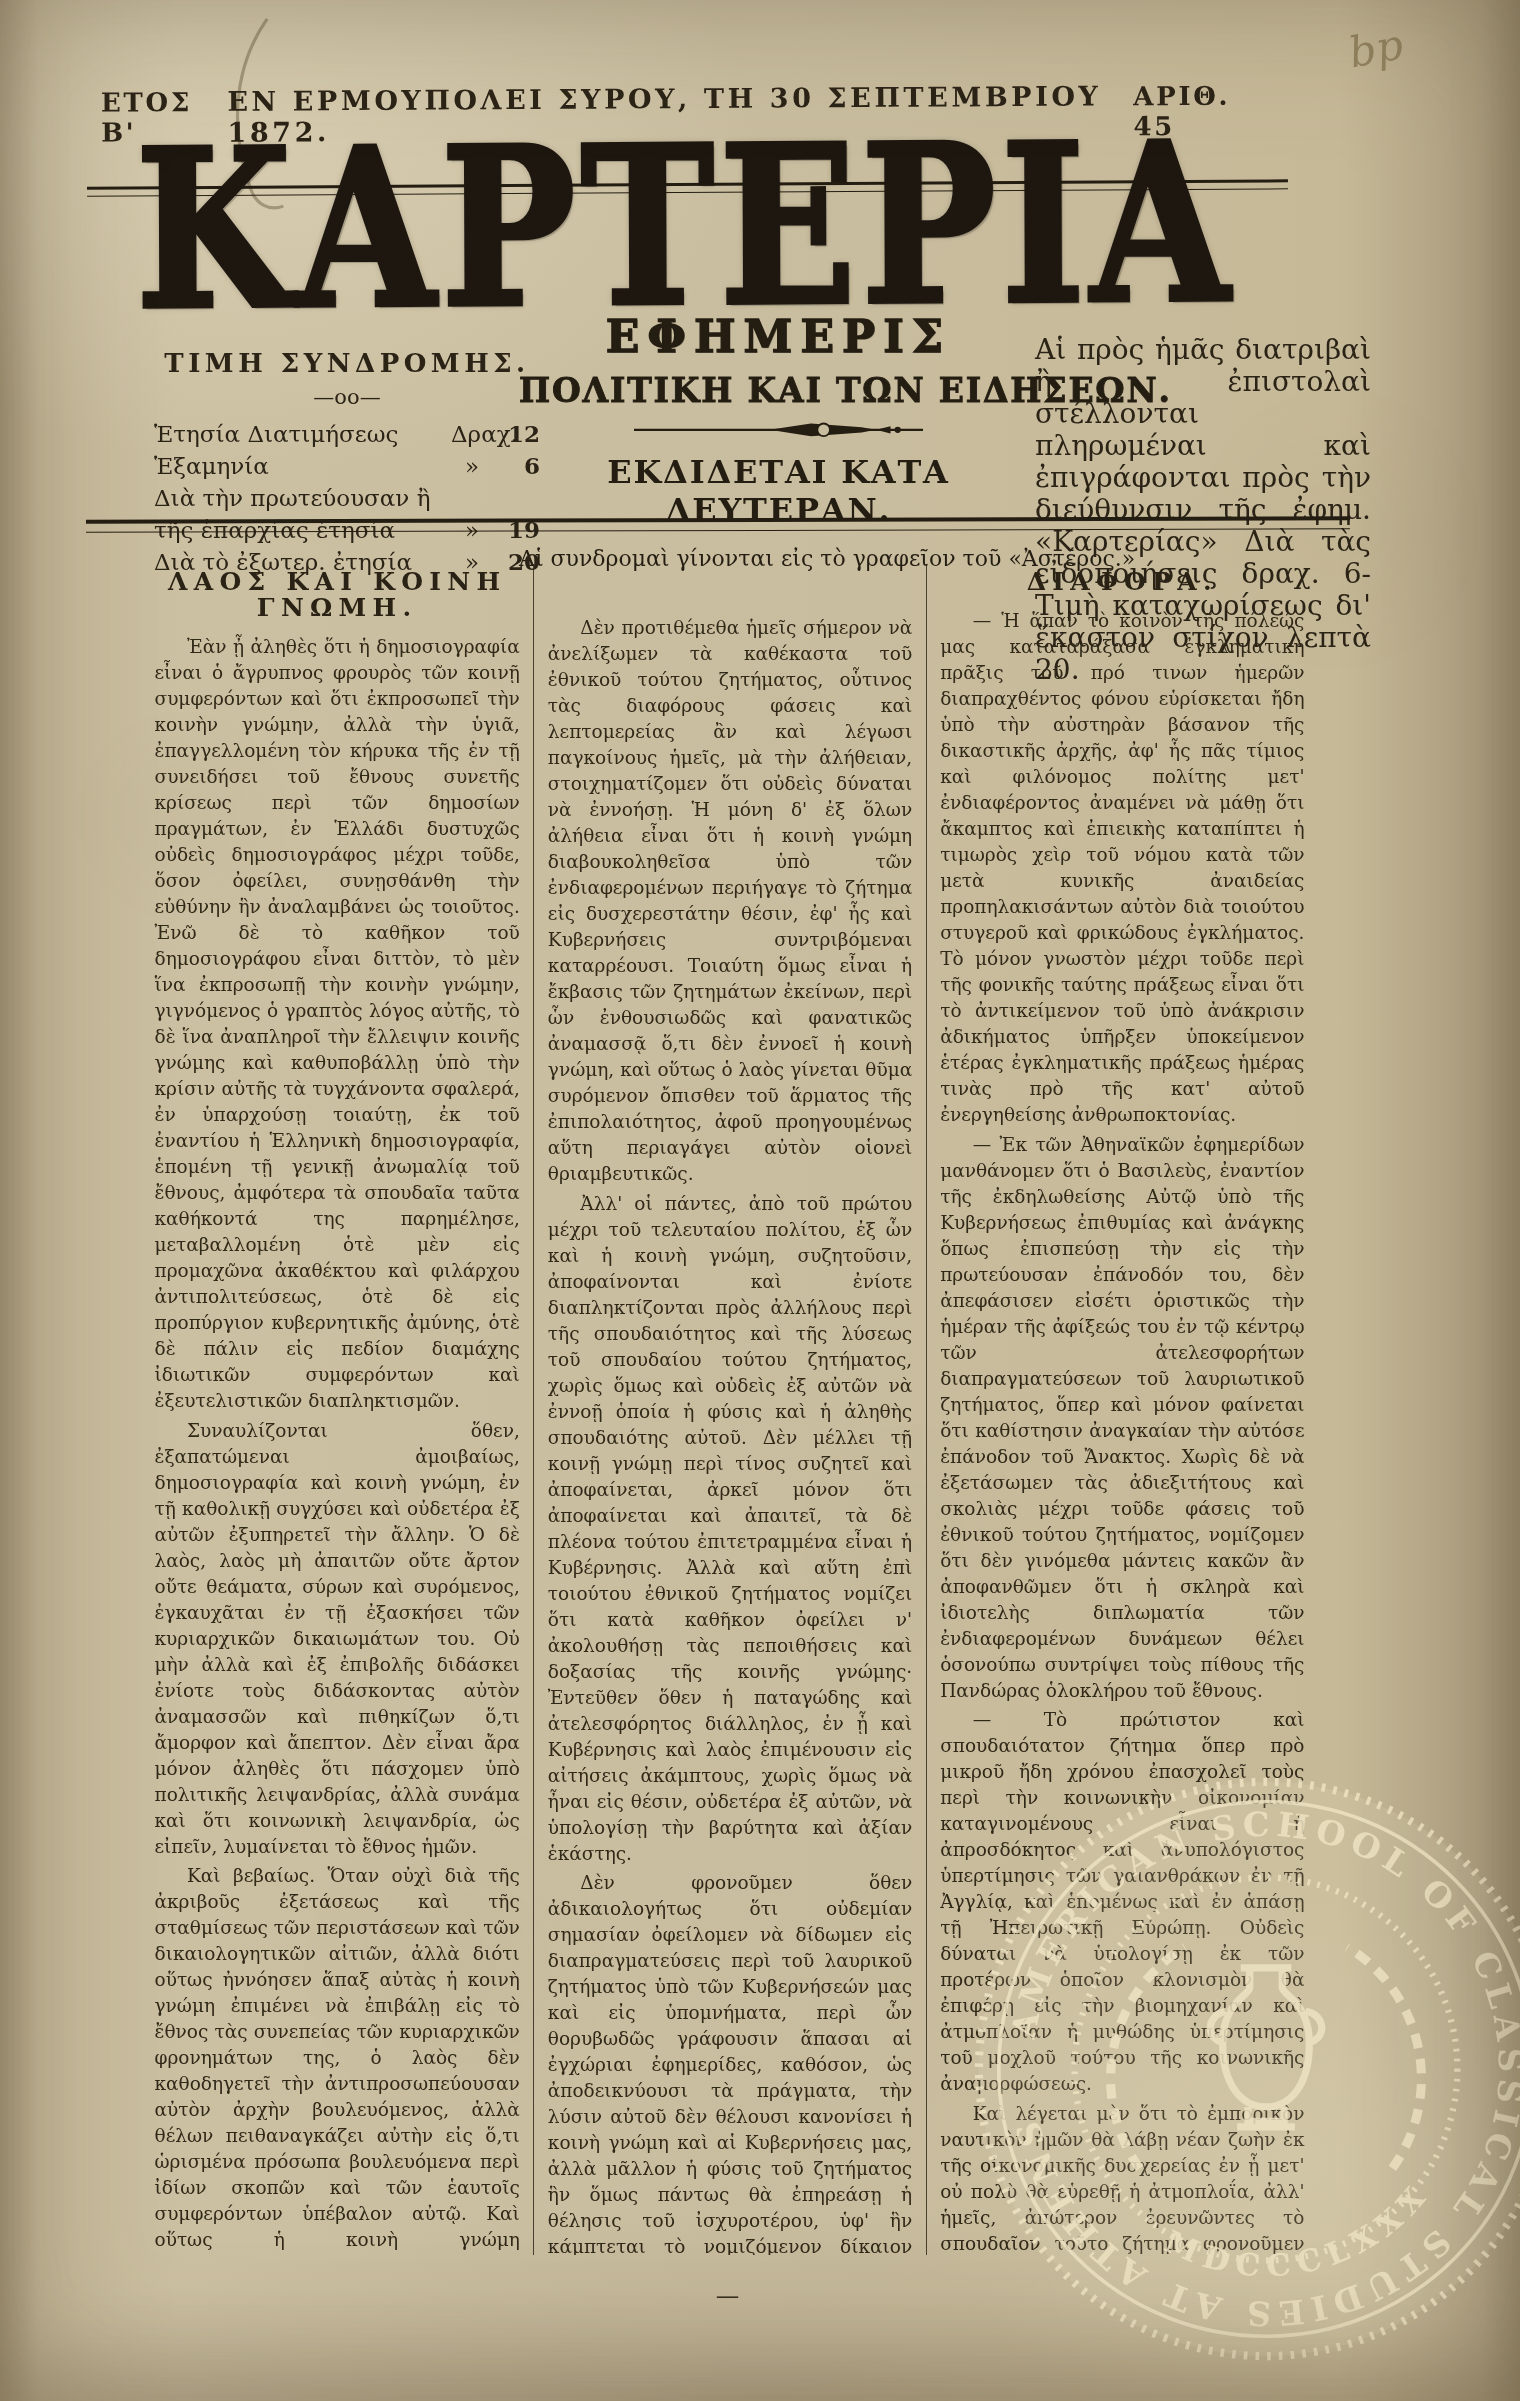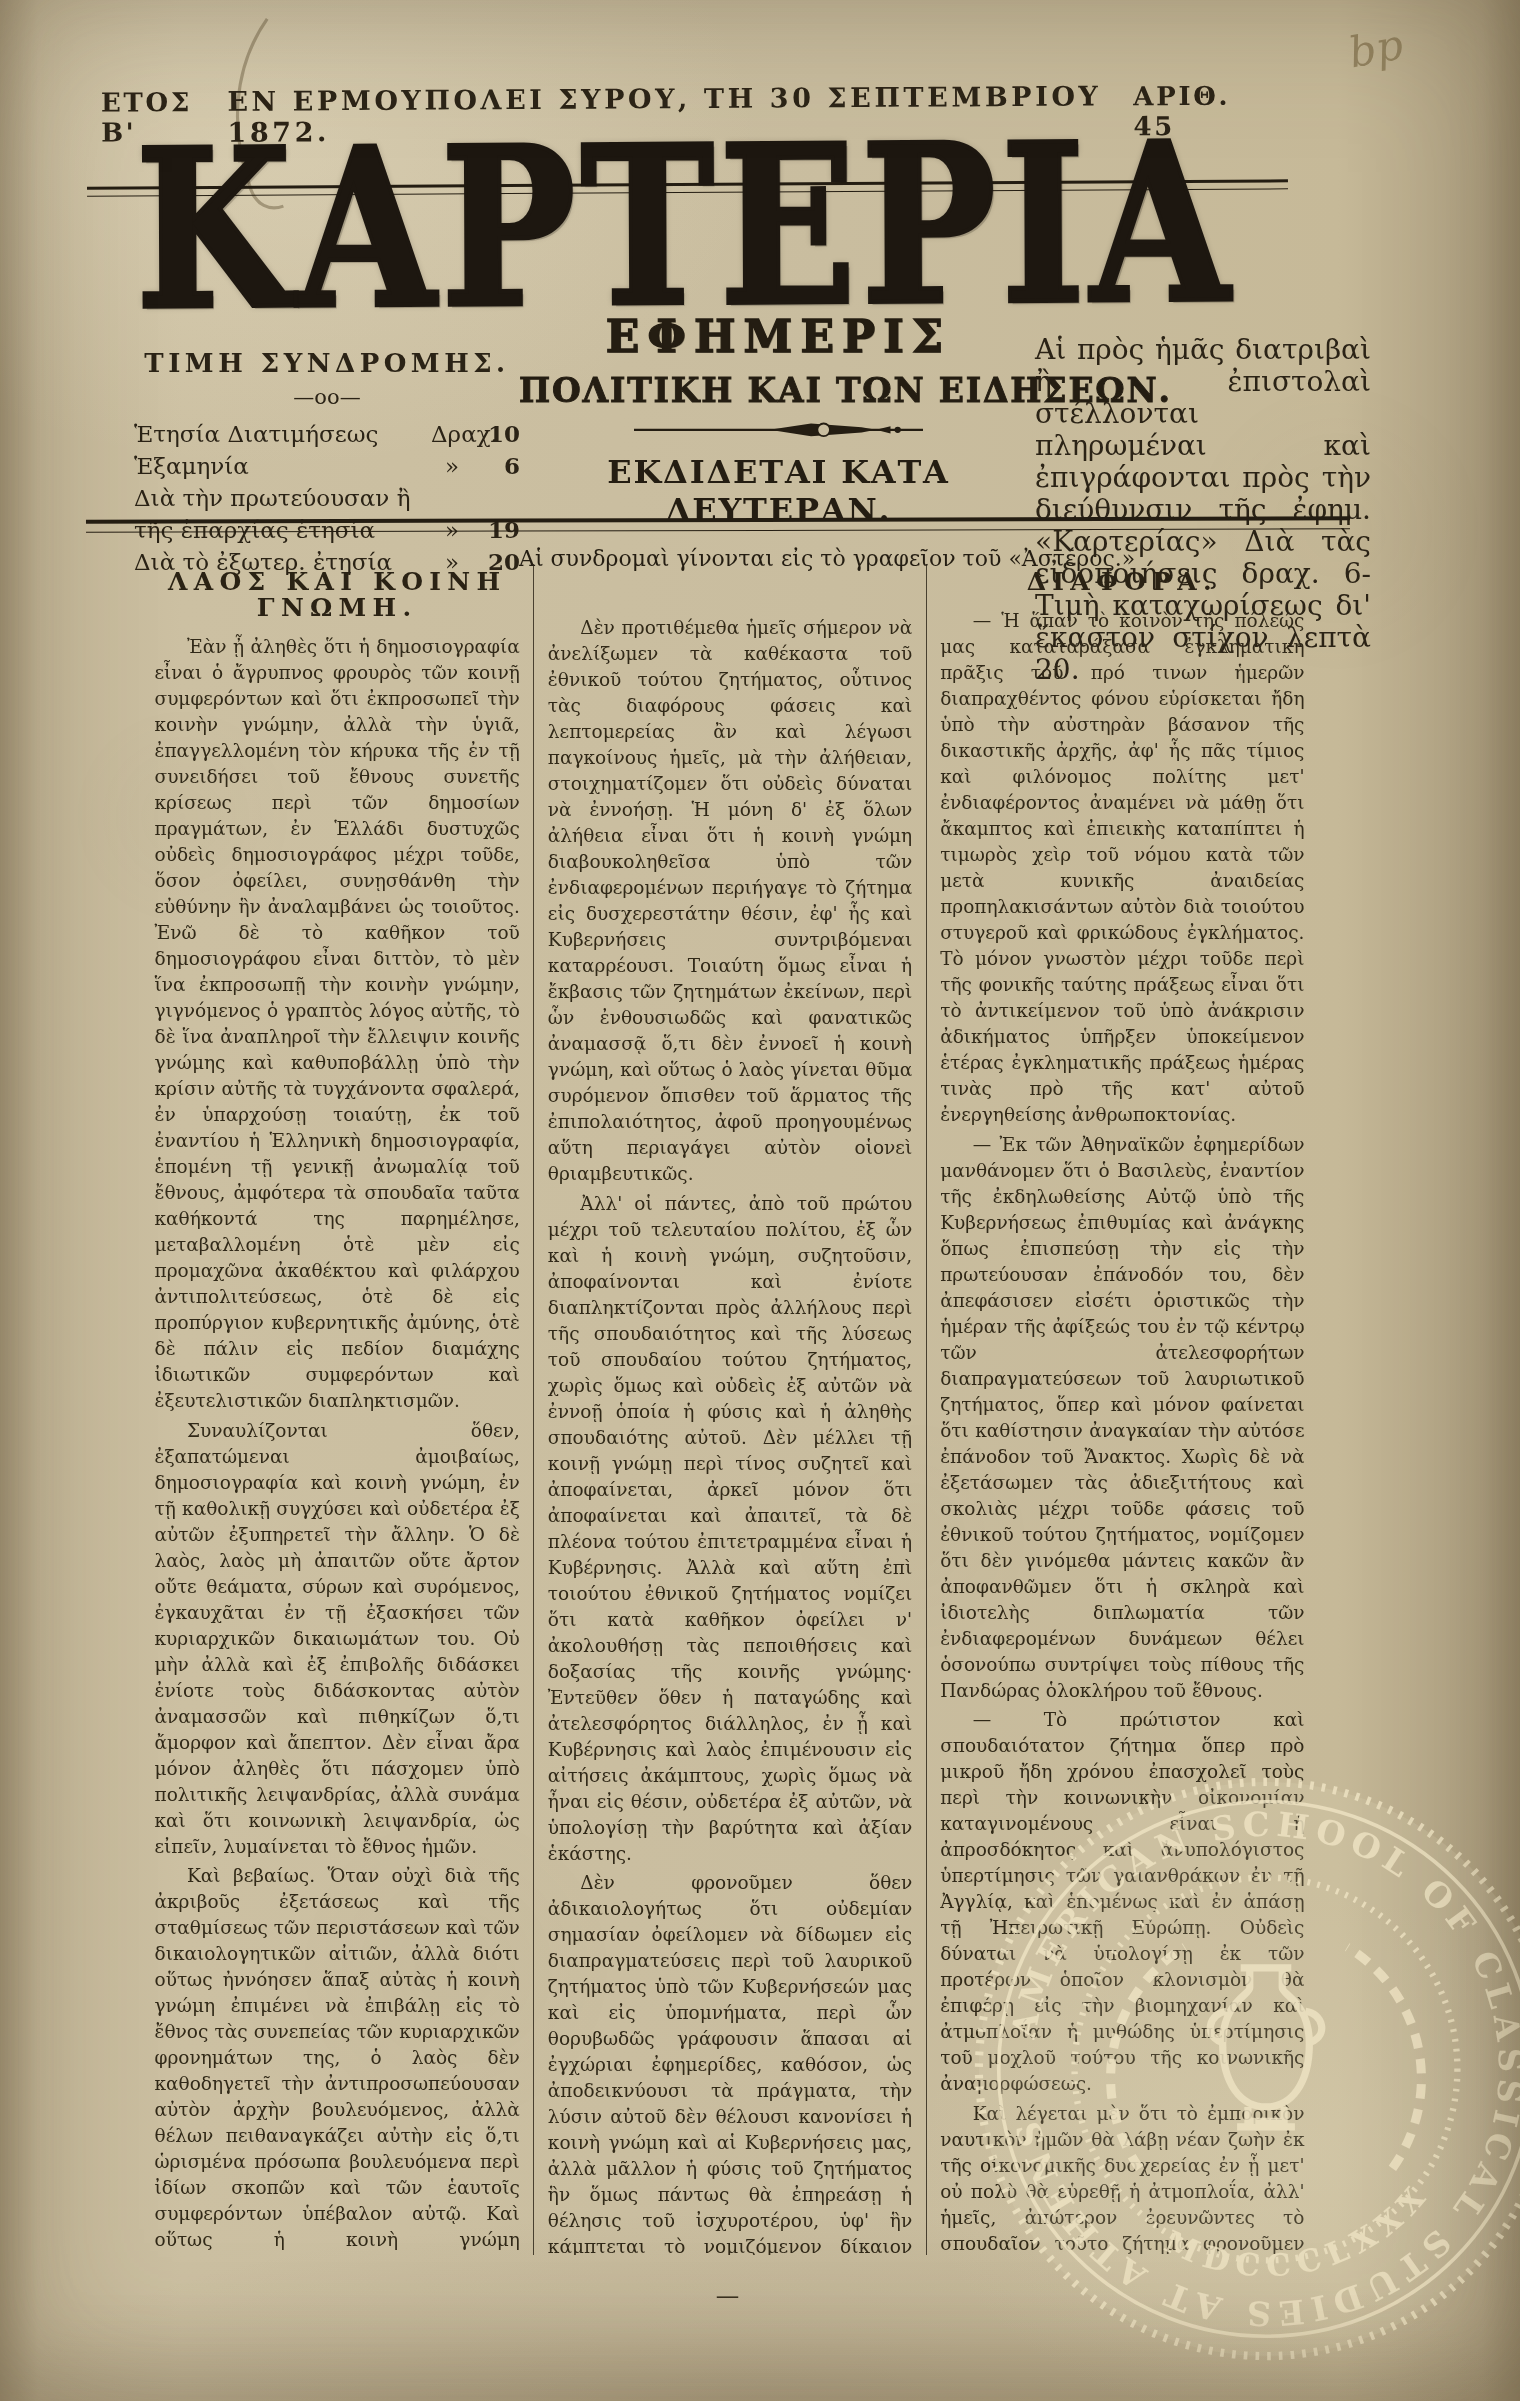--- a/index.html
+++ b/index.html
@@ -38,21 +38,21 @@
     text-shadow:0 0 5.4px rgba(29,23,16,.35), 2.7px 2.7px 0 rgba(29,23,16,.2);}
   .mast-center{position:absolute;top:311px;left:519px;width:519px;text-align:center;color:#241d12;}
   .m-ephimeris{font-size:44px;font-weight:bold;letter-spacing:8.1px;
     -webkit-text-stroke:1.4px #241d12;text-shadow:0.9px 0.9px 0 rgba(36,29,18,.4);}
   .m-subtitle{margin-top:9px;font-size:33px;font-weight:bold;letter-spacing:1.8px;white-space:nowrap;
     -webkit-text-stroke:0.9px #241d12;}
   .m-orn{margin:9px auto 1.8px;display:block;}
   .m-freq{margin-top:12.6px;font-size:32px;font-weight:bold;letter-spacing:1.8px;}
   .m-note{margin-top:16.3px;font-size:22px;white-space:nowrap;}
   
-  .price-box{position:absolute;top:348px;left:134px;width:386px;color:#2b2316;}
+  .price-box{position:absolute;top:348px;left:154px;width:386px;color:#2b2316;}
   .price-title{text-align:center;font-size:26px;font-weight:bold;letter-spacing:4.5px;}
   .price-div{text-align:center;font-size:21px;margin:7.2px 0 9px;}
   .price-row{display:flex;font-size:23px;line-height:32px;}
   .price-row .lab{flex:1;}
   .price-row .unit{width:42px;text-align:center;}
   .price-row .val{width:47px;text-align:right;font-weight:bold;}
   .notice-box{position:absolute;top:334px;left:1035px;width:336px;font-size:28px;
     line-height:32px;text-align:justify;color:#2b2316;}
   .rule-mid{position:absolute;top:518px;left:86px;width:1264px;height:8.1px;transform:rotate(-.15deg);
     border-top:4.5px solid #241d12;border-bottom:1.8px solid #241d12;}
@@ -105,21 +105,21 @@
     <div class="m-freq">ΕΚΔΙΔΕΤΑΙ ΚΑΤΑ ΔΕΥΤΕΡΑΝ.</div>
     <div class="m-note">Αἱ συνδρομαὶ γίνονται εἰς τὸ γραφεῖον τοῦ «Ἀστέρος.»</div>
   </div>
 
   <div class="price-box">
     <div class="price-title">ΤΙΜΗ ΣΥΝΔΡΟΜΗΣ.</div>
     <div class="price-div">—οο—</div>
     <div class="price-row">
       <span class="lab">Ἑτησία Διατιμήσεως</span>
       <span class="unit">Δραχ.</span>
-      <span class="val">10</span>
+      <span class="val">12</span>
     </div>
     <div class="price-row">
       <span class="lab">Ἑξαμηνία</span>
       <span class="unit">»</span>
       <span class="val">6</span>
     </div>
     <div class="price-row">
       <span class="lab">Διὰ τὴν πρωτεύουσαν ἢ</span>
       <span class="unit"></span>
       <span class="val"></span>

